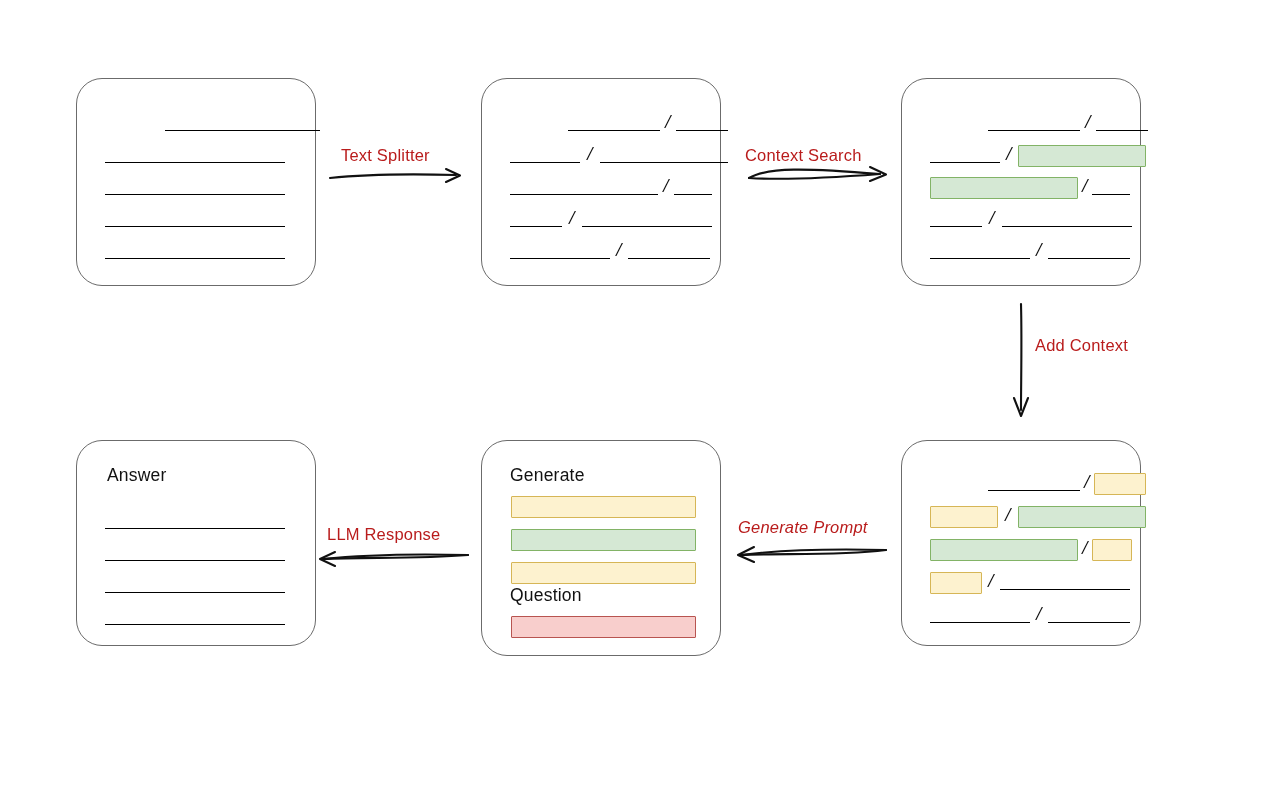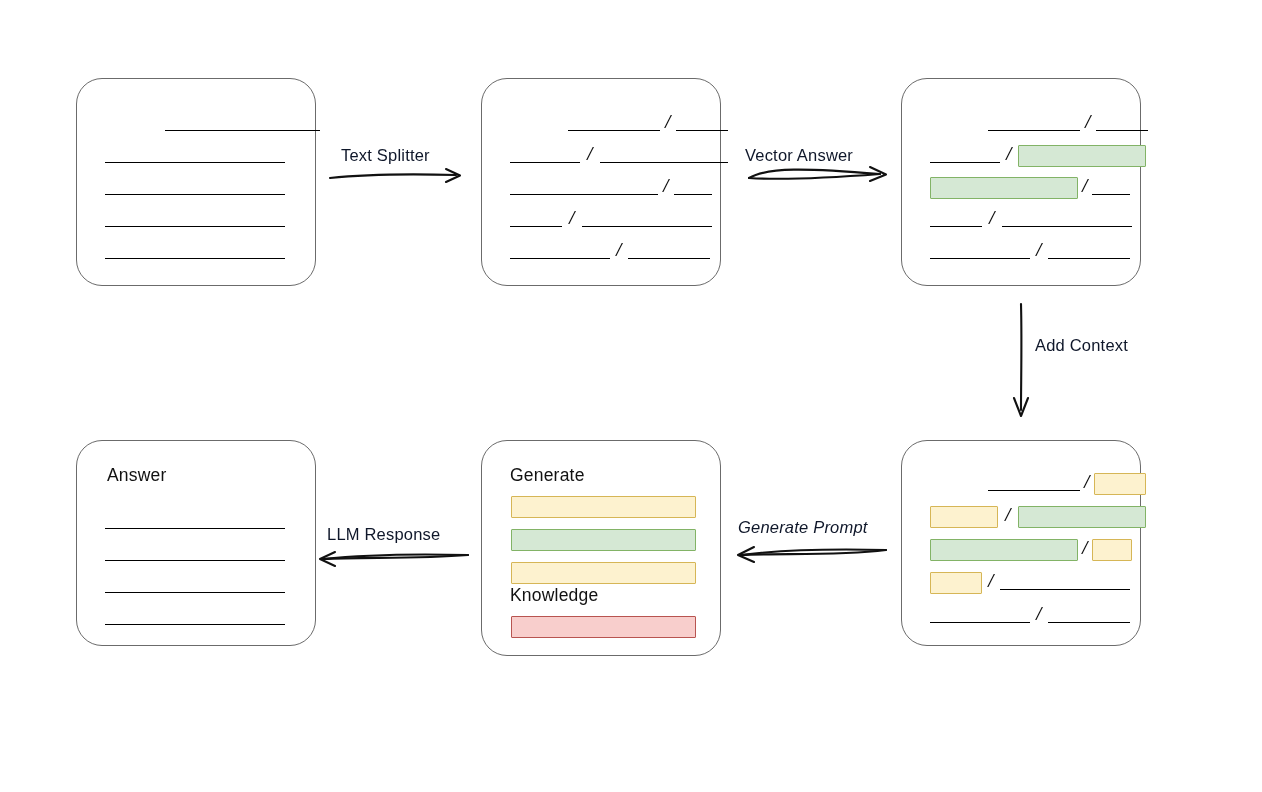--- a/index.html
+++ b/index.html
@@ -83,21 +83,21 @@
     position:absolute;
     height:22px;
     box-sizing:border-box;
     border-radius:1px;
   }
 
   
   .arrow-label{
     position:absolute;
     font-size:16.5px;
-    color:#0f172a;
+    color:#b91c1c;
     white-space:nowrap;
     letter-spacing:.2px;
   }
   .arrow-svg{position:absolute;overflow:visible;}
 
   
   .footer{
     position:absolute;
     font-size:16.5px;
     color:#111111;
@@ -161,21 +161,21 @@
           <span class="seg plain" style="width: 130px;"></span>
         </div>
         <div class="row" style="left: 28px; top: 166px;">
           <span class="seg plain" style="width: 100px;"></span>
           <span class="slash" style="width: 18px;">/</span>
           <span class="seg plain" style="width: 82px;"></span>
         </div>
       </div>
   </div>
 
-  <div class="arrow-label" style="left:745px;top:146px;">Vector Answer</div>
+  <div class="arrow-label" style="left:745px;top:146px;">Context Search</div>
   <svg class="arrow-svg" style="left:746px;top:162px;width:146px;height:26px;" viewBox="0 0 146 26">
     <path d="M3,16 C22,5 60,6 134,12" fill="none" stroke="#111" stroke-width="2.1" stroke-linecap="round"></path>
     <path d="M3,16 C34,18 82,16 134,12" fill="none" stroke="#111" stroke-width="2.1" stroke-linecap="round"></path>
     <path d="M124,5 L140,12.5 L124,19" fill="none" stroke="#111" stroke-width="2.1" stroke-linejoin="round" stroke-linecap="round"></path>
   </svg>
 
   <div class="card" style="left:901px;top:78px;width:240px;height:208px;">
     <div class="lines">
         <div class="row" style="left: 28px; top: 38px;">
           <span class="gap" style="width: 58px;"></span>
@@ -237,21 +237,21 @@
     <path d="M17,6 L2,13 L17,20" fill="none" stroke="#111" stroke-width="2.1" stroke-linejoin="round" stroke-linecap="round"></path>
   </svg>
 
   <div class="card" style="left:481px;top:440px;width:240px;height:216px;">
     <div class="card-title" style="left:28px;top:24px;">Generate</div>
 
     <div class="bar seg yellow" style="left:29px;top:55px;width:185px;"></div>
     <div class="bar seg green" style="left:29px;top:88px;width:185px;"></div>
     <div class="bar seg yellow" style="left:29px;top:121px;width:185px;"></div>
 
-    <div class="card-title" style="left:28px;top:144px;">Knowledge</div>
+    <div class="card-title" style="left:28px;top:144px;">Question</div>
 
     <div class="bar seg red" style="left:29px;top:175px;width:185px;"></div>
   </div>
 
   <div class="arrow-label" style="left:738px;top:518px;font-style:italic;">Generate Prompt</div>
   <svg class="arrow-svg" style="left:736px;top:540px;width:152px;height:26px;" viewBox="0 0 152 26">
     <path d="M150,10 C100,16 48,13 5,15" fill="none" stroke="#111" stroke-width="2.1" stroke-linecap="round"></path>
     <path d="M150,10 C106,9 50,9 5,15" fill="none" stroke="#111" stroke-width="2.1" stroke-linecap="round"></path>
     <path d="M18,7 L2,15 L18,22" fill="none" stroke="#111" stroke-width="2.1" stroke-linejoin="round" stroke-linecap="round"></path>
   </svg>

